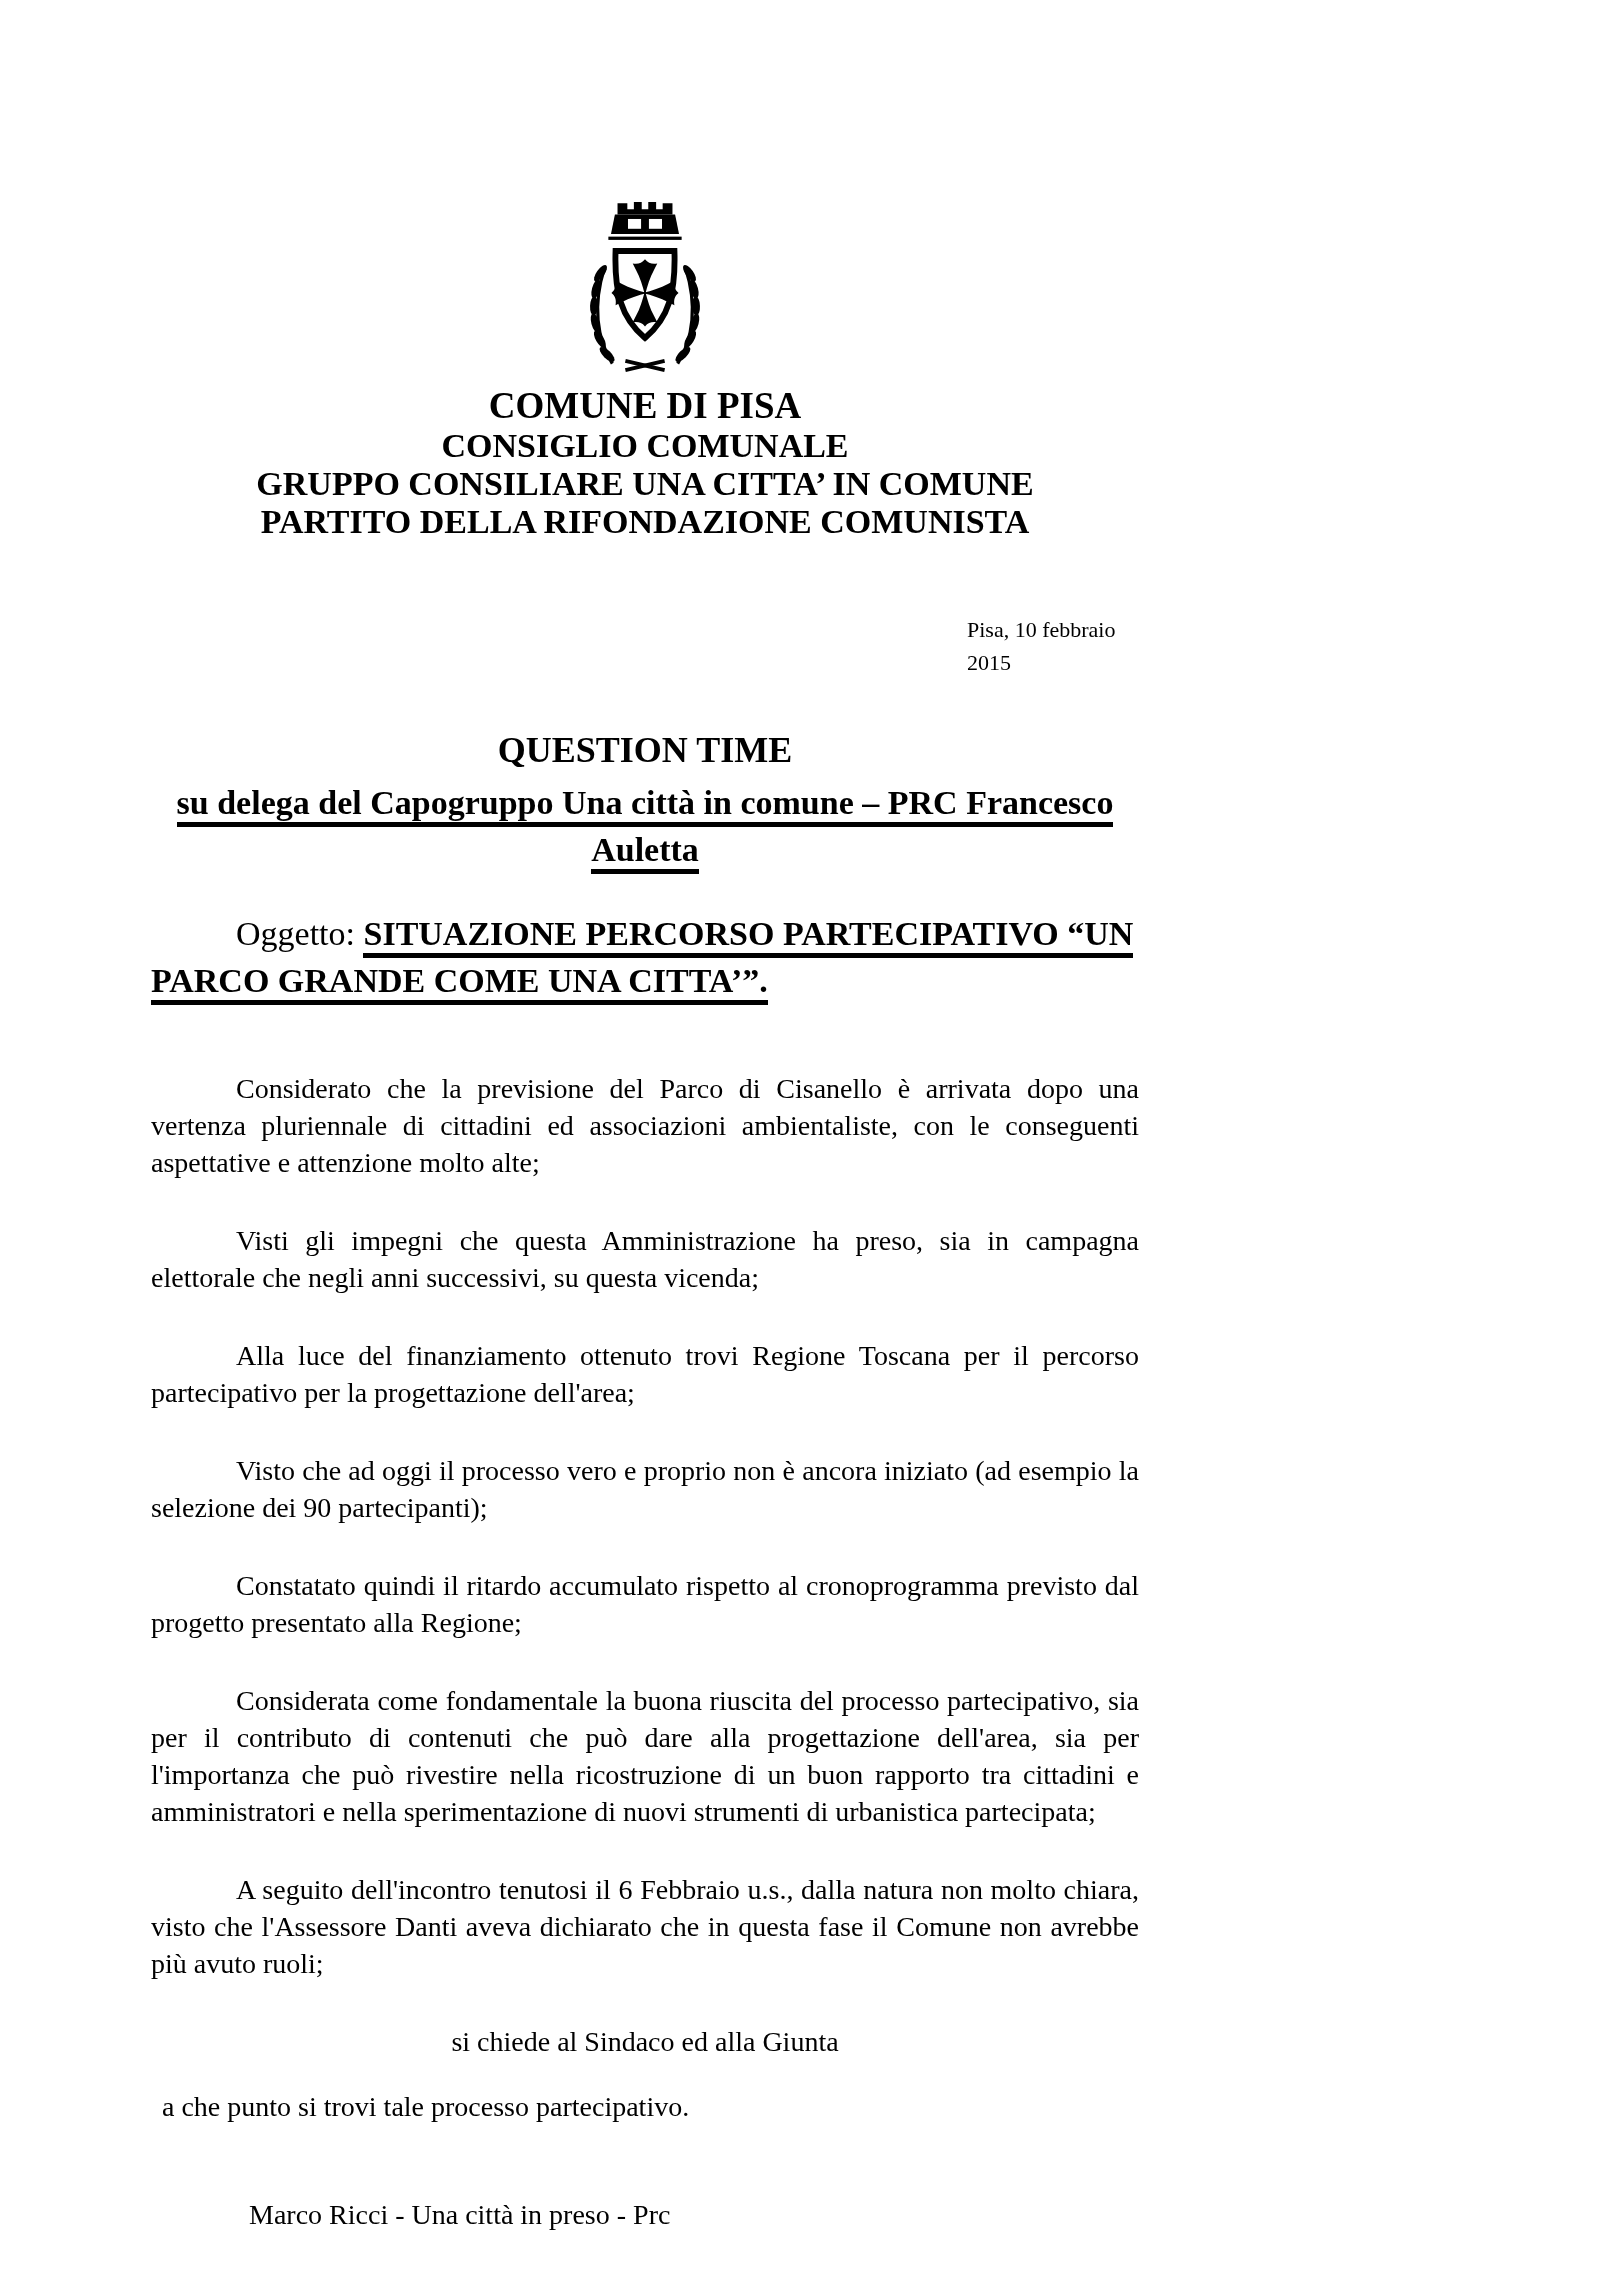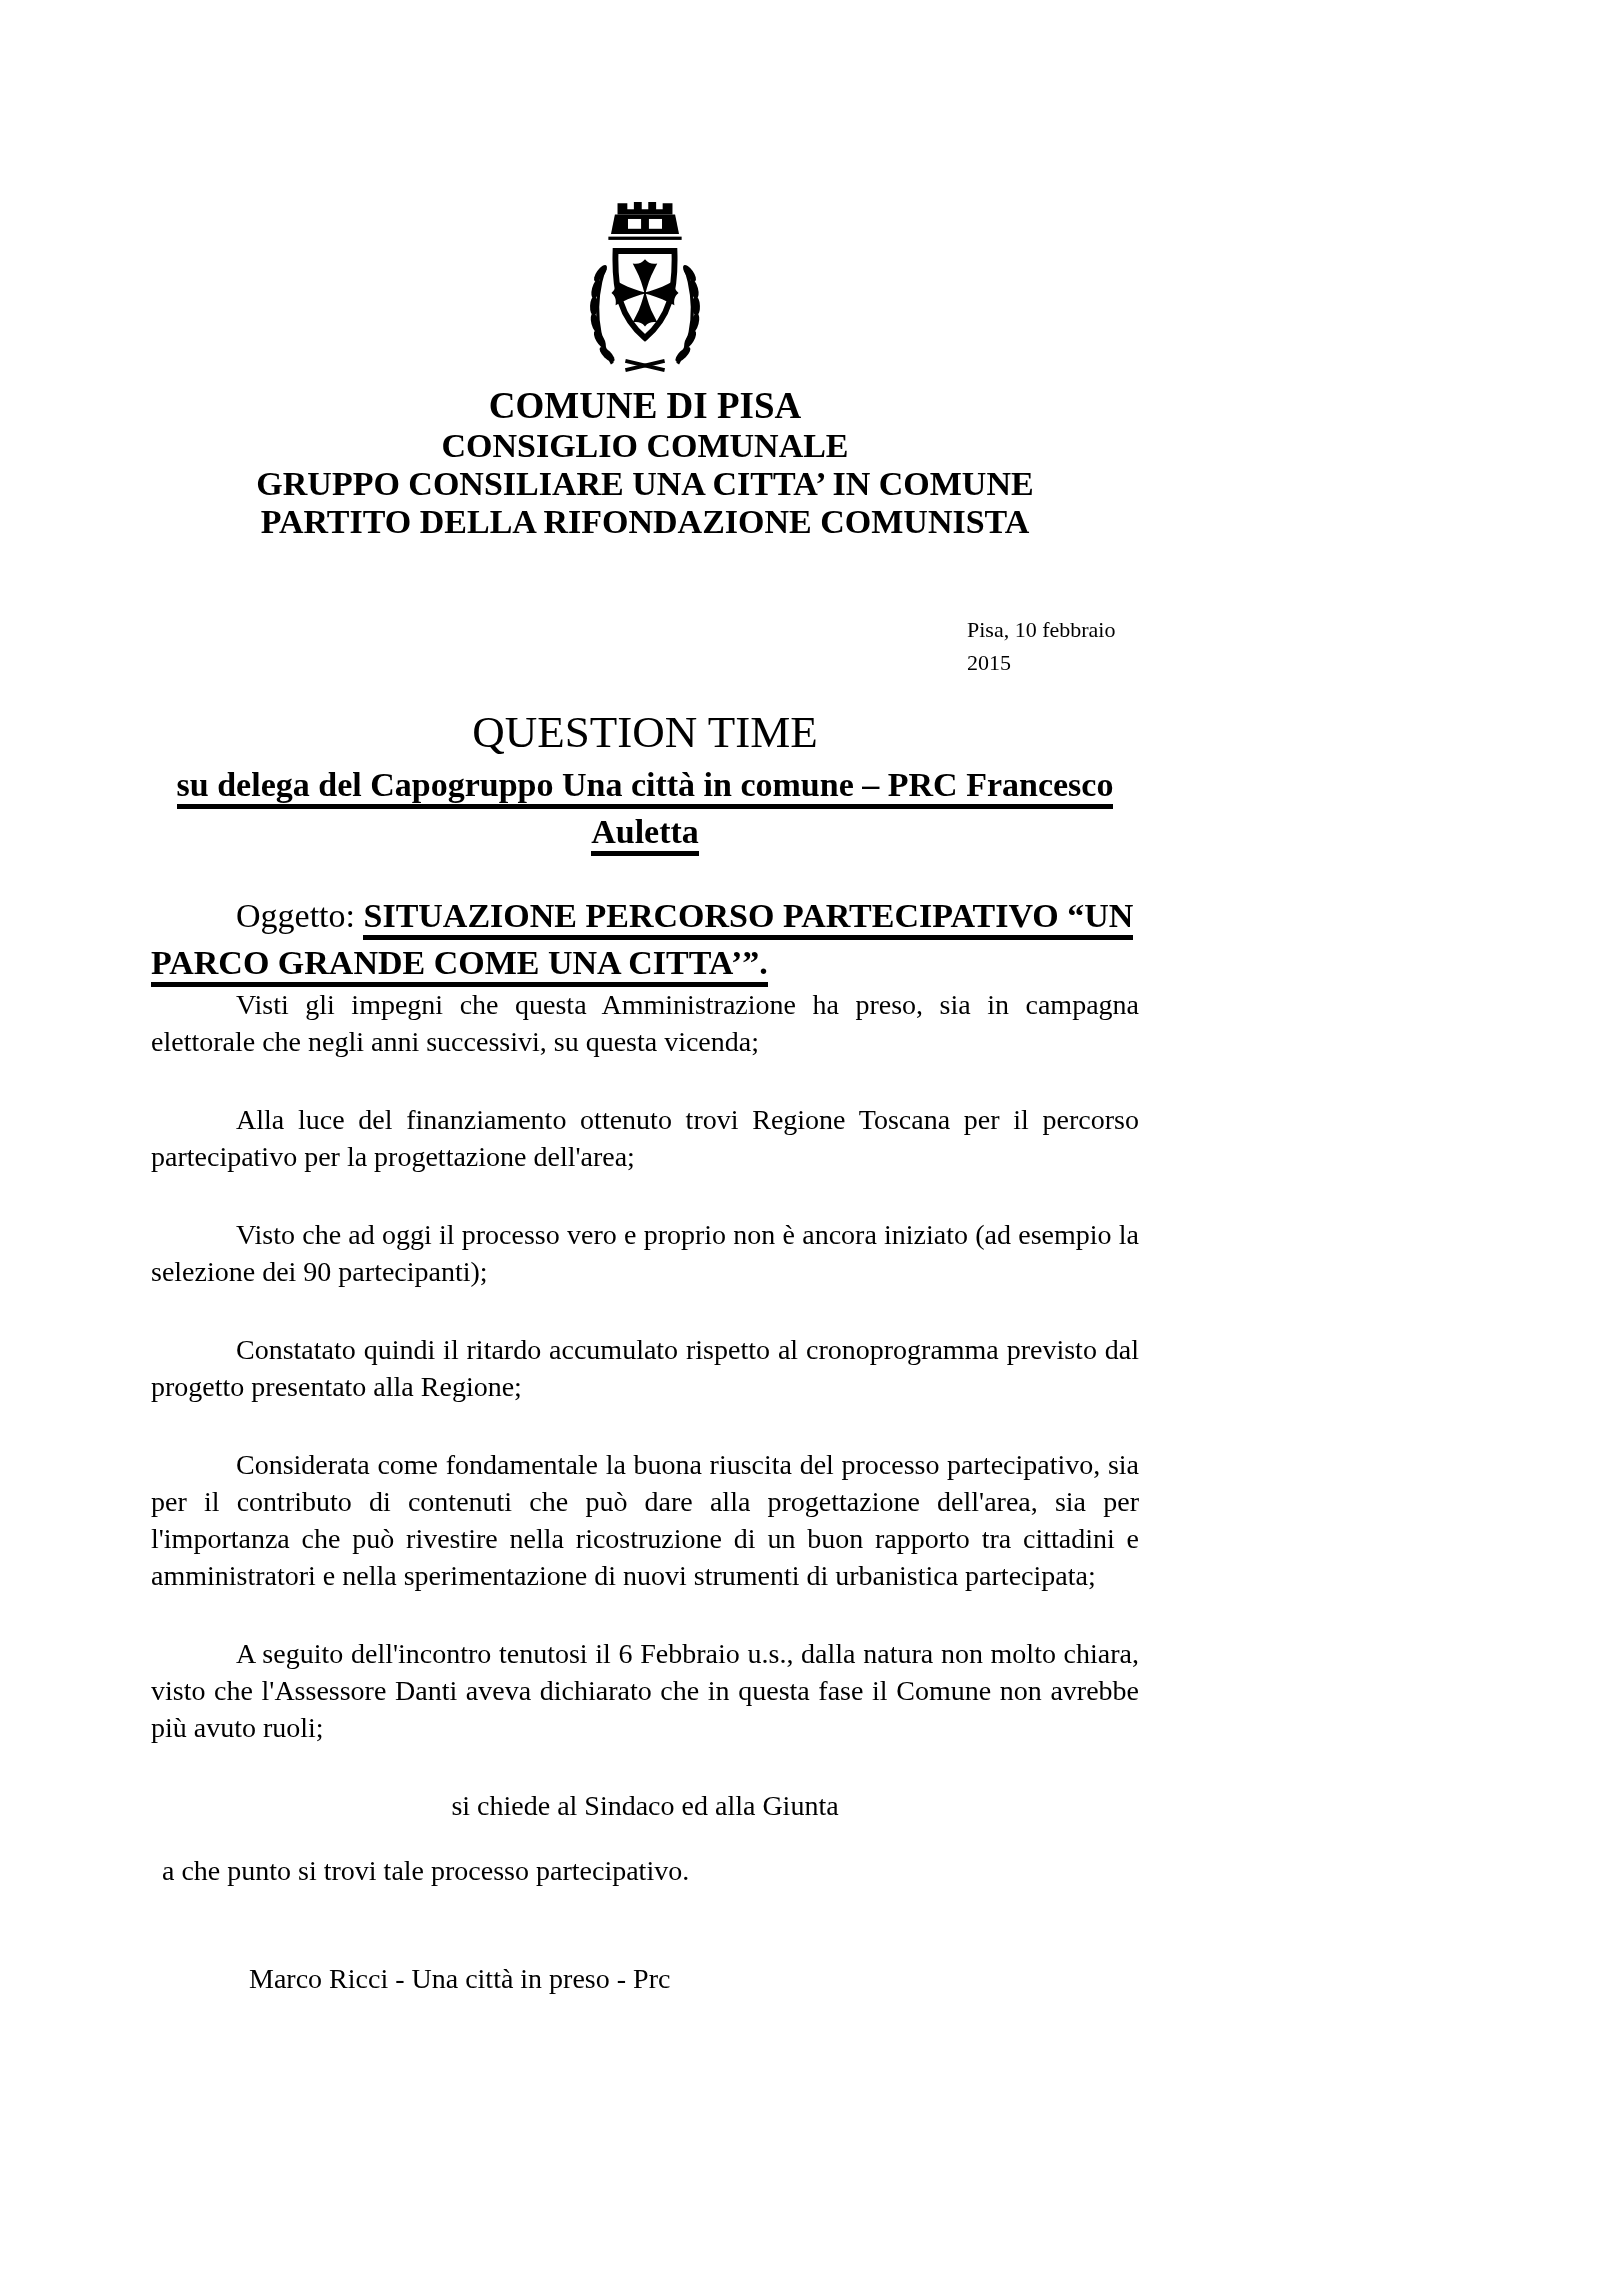--- a/index.html
+++ b/index.html
@@ -32,25 +32,25 @@
   }
   .org-line-1 { font-size: 37px; line-height: 42px; letter-spacing: 0px; }
   .org-line   { font-size: 34px; line-height: 38px; }
   .date-line {
     margin-top: 72px;
     margin-left: 816px;
     font-size: 22px;
     line-height: 33px;
   }
   .doc-title {
-    margin-top: 34px;
+    margin-top: 52px;
     text-align: center;
-    font-size: 45px;
+    font-size: 36px;
     line-height: 39px;
-    font-weight: normal;
+    font-weight: bold;
   }
   .doc-subtitle {
     margin-top: 9.2px;
     text-align: center;
     font-size: 34px;
     line-height: 47px;
     font-weight: bold;
   }
   .underlined {
     border-bottom: 5.2px solid #000000;
@@ -154,20 +154,21 @@
   <div class="doc-title">QUESTION TIME</div>
 
   <div class="doc-subtitle">
     <span class="underlined">su delega del Capogruppo Una città in comune – PRC Francesco Auletta</span>
   </div>
 
   <p class="subject">
     <span class="subject-label">Oggetto: </span><span class="subject-text underlined">SITUAZIONE PERCORSO PARTECIPATIVO “UN PARCO GRANDE COME UNA CITTA’”.</span>
   </p>
 
+  <p class="body-par first">Considerato che la previsione del Parco di Cisanello è arrivata dopo una vertenza pluriennale di cittadini ed associazioni ambientaliste, con le conseguenti aspettative e attenzione molto alte;</p>
   <p class="body-par">Visti gli impegni che questa Amministrazione ha preso, sia in campagna elettorale che negli anni successivi, su questa vicenda;</p>
   <p class="body-par">Alla luce del finanziamento ottenuto trovi Regione Toscana per il percorso partecipativo per la progettazione dell'area;</p>
   <p class="body-par">Visto che ad oggi il processo vero e proprio non è ancora iniziato (ad esempio la selezione dei 90 partecipanti);</p>
   <p class="body-par">Constatato quindi il ritardo accumulato rispetto al cronoprogramma previsto dal progetto presentato alla Regione;</p>
   <p class="body-par">Considerata come fondamentale la buona riuscita del processo partecipativo, sia per il contributo di contenuti che può dare alla progettazione dell'area, sia per l'importanza che può rivestire nella ricostruzione di un buon rapporto tra cittadini e amministratori e nella sperimentazione di nuovi strumenti di urbanistica partecipata;</p>
   <p class="body-par">A seguito dell'incontro tenutosi il 6 Febbraio u.s., dalla natura non molto chiara, visto che l'Assessore Danti aveva dichiarato che in questa fase il Comune non avrebbe più avuto ruoli;</p>
 
   <p class="request-intro">si chiede al Sindaco ed alla Giunta</p>
 
   <p class="request-question">a che punto si trovi tale processo partecipativo.</p>

